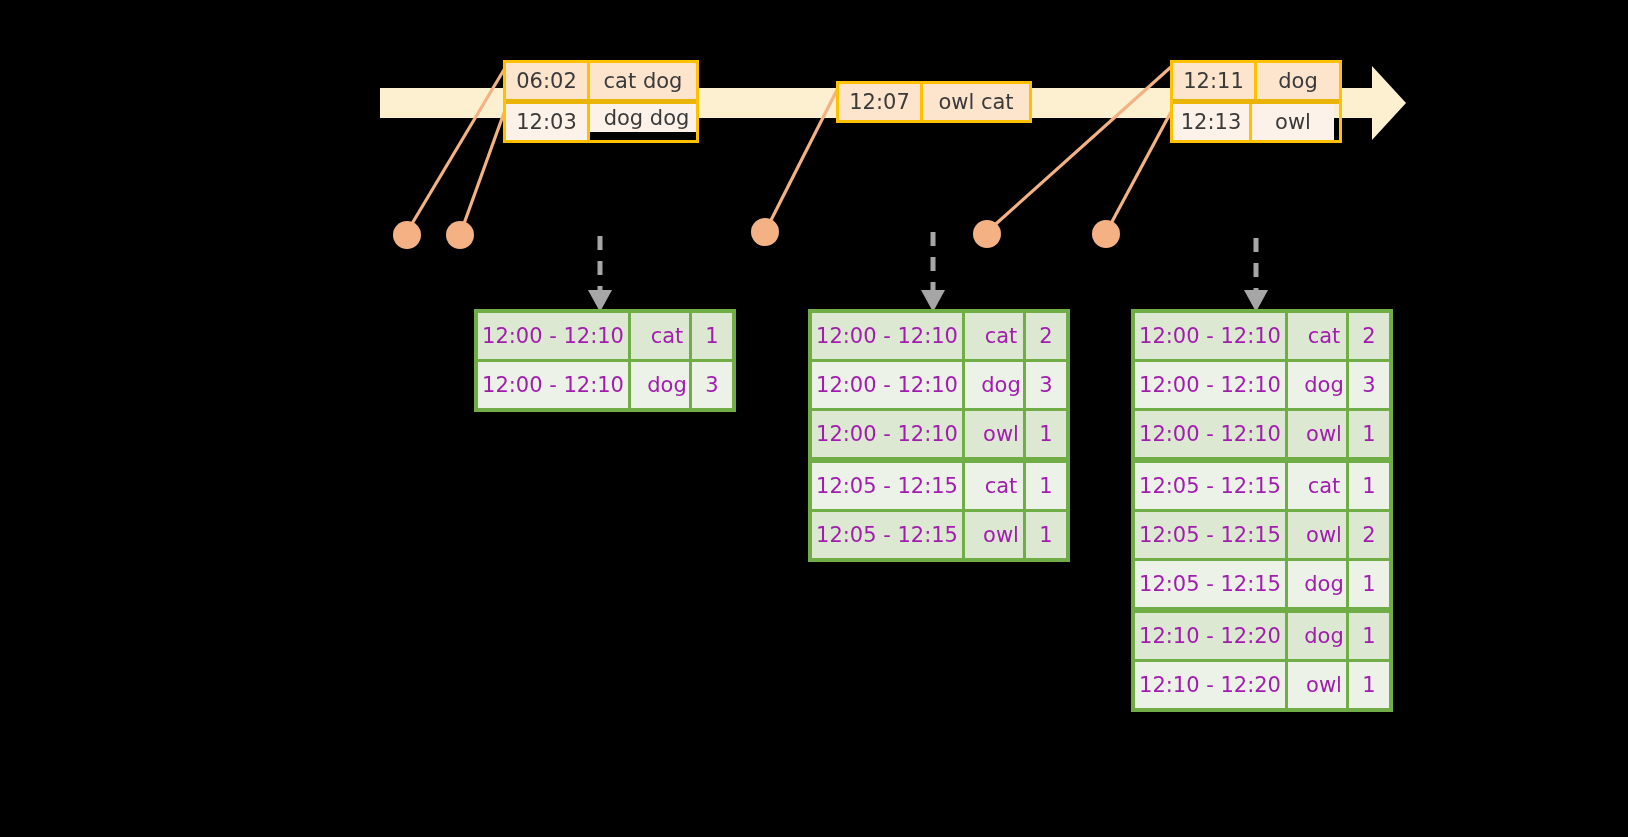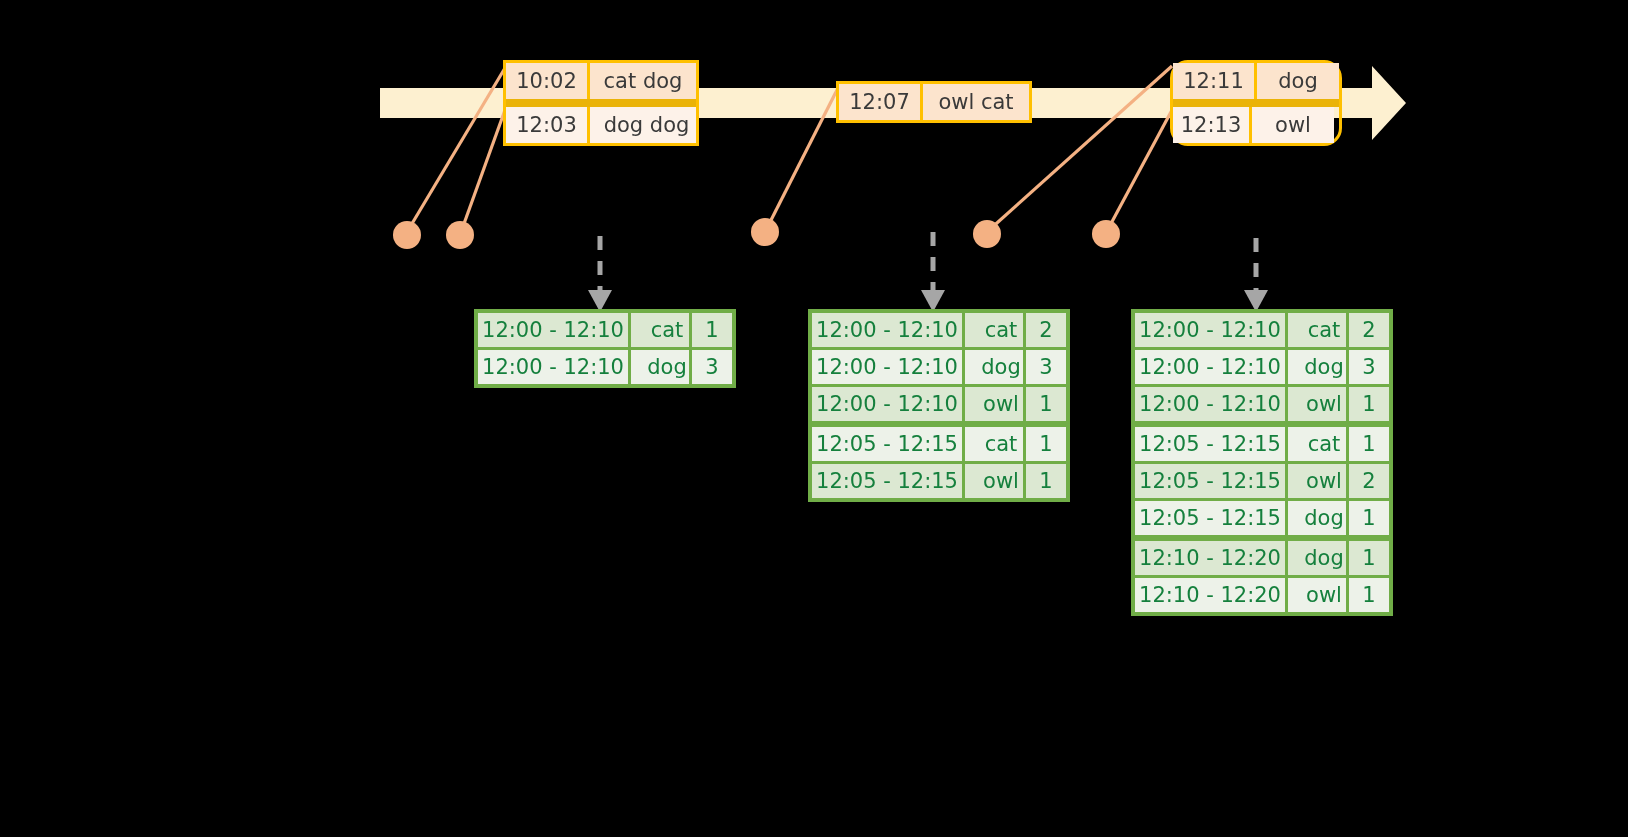--- a/index.html
+++ b/index.html
@@ -7,37 +7,37 @@
   body{
     width:1628px;height:837px;position:relative;overflow:hidden;
     font-family:"DejaVu Sans","Liberation Sans",sans-serif;
   }
   #stage{position:absolute;left:0;top:0;width:1628px;height:837px;}
   svg.layer{position:absolute;left:0;top:0;width:1628px;height:837px;pointer-events:none;}
 
   
   .evt-group{position:absolute;border:3px solid #FFC000;box-sizing:border-box;}
   .evt-row{display:flex;box-sizing:border-box;}
-  .evt-row + .evt-row{border-top:8px solid #eab308;text-align:right;}
+  .evt-row + .evt-row{border-top:5px solid #eab308;text-align:right;}
   .evt-cell{
     box-sizing:border-box;display:flex;align-items:center;justify-content:center;
     font-size:21px;color:#3a3a3a;white-space:nowrap;
   }
   .evt-time{border-right:3px solid #FFC000;}
   .evt-shade-a .evt-cell{background:#FCE4CD;}
   .evt-shade-b .evt-cell{background:#FDF2E9;}
 
   
   .res-table{position:absolute;border:4px solid #70AD47;box-sizing:border-box;background:#70AD47;}
   .res-row{display:flex;box-sizing:border-box;}
   .res-row + .res-row{margin-top:3px;}
   .res-row.sep{margin-top:6px;}
   .res-cell{
     box-sizing:border-box;display:flex;align-items:center;justify-content:center;
-    font-size:21px;color:#15803d;white-space:nowrap;height:34px;
+    font-size:21px;color:#a21caf;white-space:nowrap;height:46px;
   }
   .res-cell + .res-cell{margin-left:3px;}
   .res-shade-a .res-cell{background:#DCE8D2;}
   .res-shade-b .res-cell{background:#EDF2E9;}
   .c-win{width:150px;}
   .c-key{width:58px;padding-left:14px;}
   .c-cnt{width:40px;}
 </style>
 </head>
 <body>
@@ -73,37 +73,37 @@
     </g>
     <g fill="#A6A6A6">
       <path d="M 588 290 L 612 290 L 600 312 Z"></path>
       <path d="M 921 290 L 945 290 L 933 312 Z"></path>
       <path d="M 1244 290 L 1268 290 L 1256 312 Z"></path>
     </g>
   </svg>
 
   <div class="evt-group" style="left:503px;top:60px;width:196px;">
     <div class="evt-row evt-shade-a">
-      <div class="evt-cell evt-time" style="width:84px;height:36px;">10:02</div>
+      <div class="evt-cell evt-time" style="width:84px;height:36px;">06:02</div>
       <div class="evt-cell" style="width:106px;height:36px;">cat dog</div>
     </div>
     <div class="evt-row evt-shade-b">
       <div class="evt-cell evt-time" style="width:84px;height:36px;">12:03</div>
-      <div class="evt-cell" style="width:106px;height:36px;padding-left:7px;">dog dog</div>
+      <div class="evt-cell" style="width:106px;height:28px;padding-left:7px;">dog dog</div>
     </div>
   </div>
 
   <div class="evt-group" style="left:836px;top:81px;width:196px;">
     <div class="evt-row evt-shade-a">
       <div class="evt-cell evt-time" style="width:84px;height:36px;">12:07</div>
       <div class="evt-cell" style="width:106px;height:36px;">owl cat</div>
     </div>
   </div>
 
-  <div class="evt-group" style="left:1170px;top:60px;width:172px;border-radius:18px;">
+  <div class="evt-group" style="left:1170px;top:60px;width:172px;">
     <div class="evt-row evt-shade-a">
       <div class="evt-cell evt-time" style="width:84px;height:36px;">12:11</div>
       <div class="evt-cell" style="width:82px;height:36px;">dog</div>
     </div>
     <div class="evt-row evt-shade-b">
       <div class="evt-cell evt-time" style="width:79px;height:36px;">12:13</div>
       <div class="evt-cell" style="width:82px;height:36px;">owl</div>
     </div>
   </div>
 

